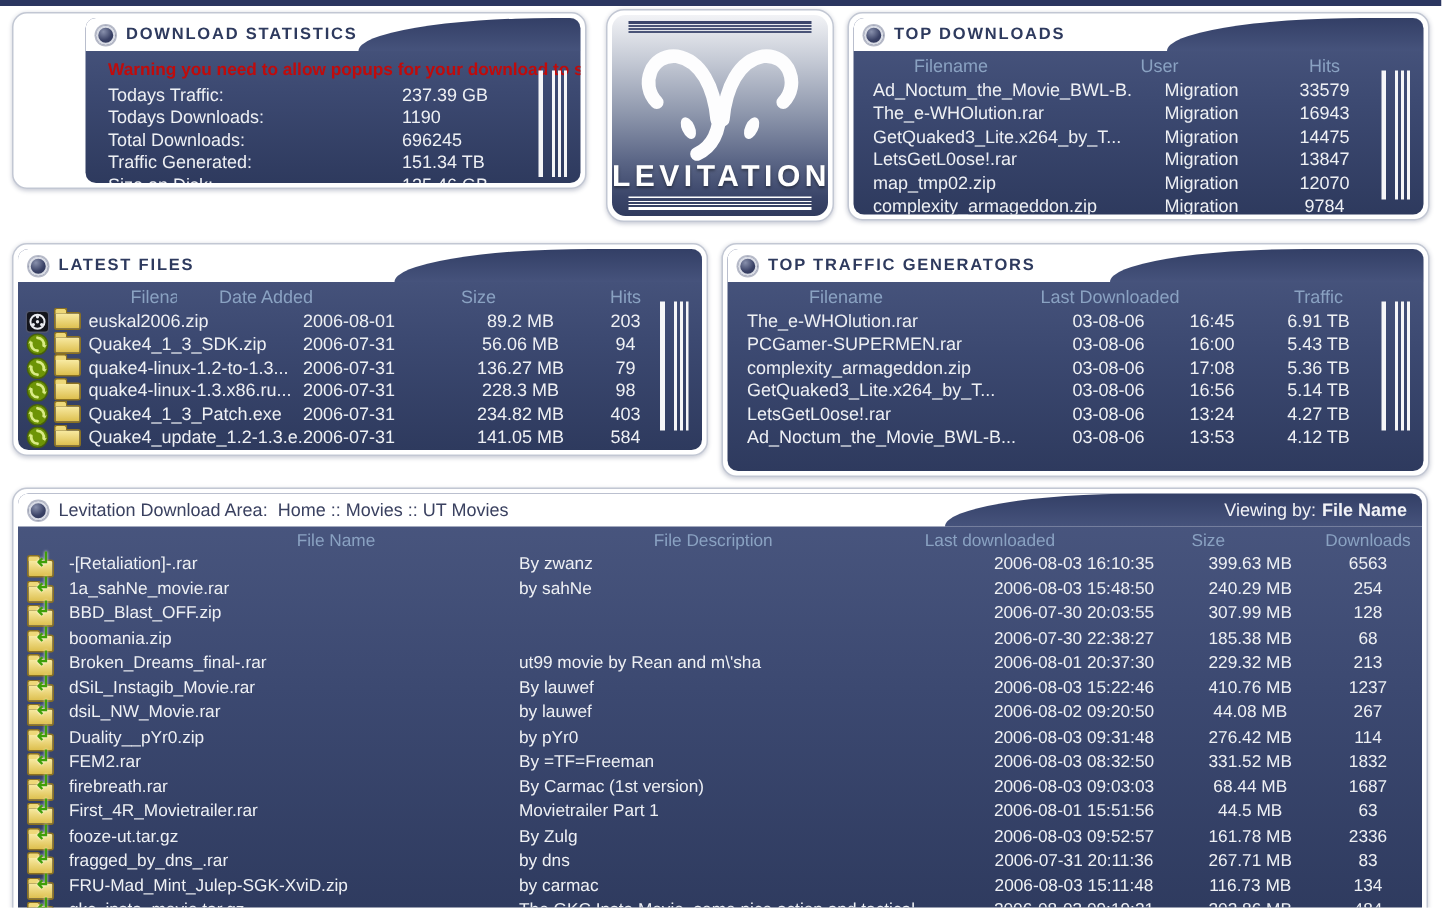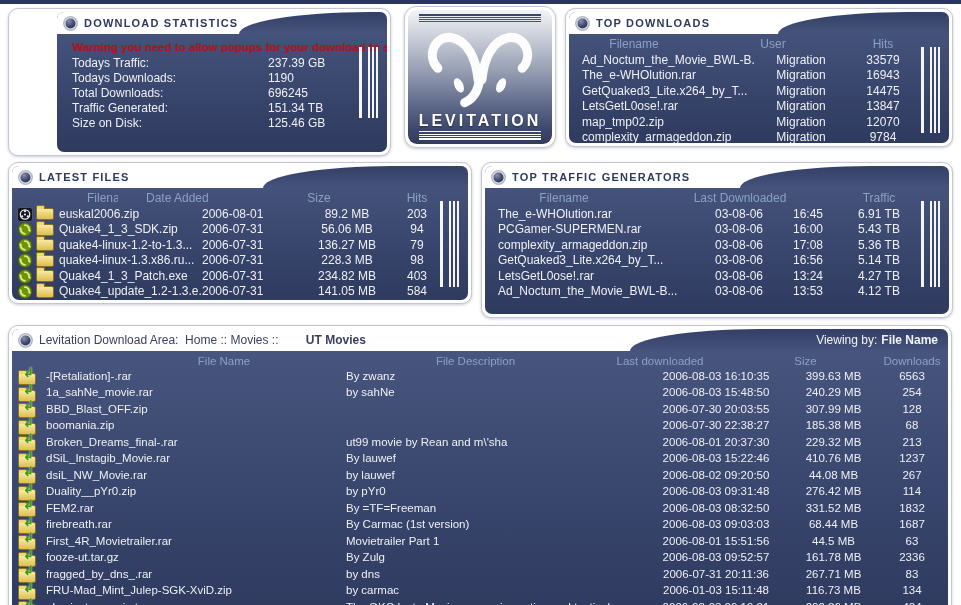--- a/index.html
+++ b/index.html
@@ -25,21 +25,21 @@
         background:radial-gradient(circle at 38% 32%,#8890ac 0%,#3a4266 48%,#22284a 100%);
         box-shadow:inset 0 0 0 1.5px #d9dce5,0 0 0 1px #b6bac8;}
   .pbody{position:relative;color:#eef0f4;font-size:12px;}
   .vstripes{position:absolute;right:9px;top:13px;bottom:13px;width:19px;opacity:.95;
     background:linear-gradient(90deg,#fff 0 3px,transparent 3px 9px,#fff 9px 11px,
       transparent 11px 13px,#fff 13px 15px,transparent 15px 17px,#fff 17px 19px,transparent 19px);}
   .colhead{color:#8aa2c2;gap:28px;}
   .rowtxt{color:#eef0f4;}
 
   
-  #p-stats   {left:8px;  top:8px;  width:383px;height:148px;padding-left:48px;}
+  #p-stats   {left:8px;  top:8px;  width:383px;height:118px;padding-left:48px;}
   #p-logo    {left:404px;top:6px;  width:152px;height:142px;border-radius:12px;}
   #p-topdl   {left:565px;top:8px;  width:388px;height:139px;}
   #p-latest  {left:8px;  top:162px;width:464px;height:142px;}
   #p-traffic {left:481px;top:162px;width:472px;height:156px;}
   #p-browser {left:8px;  top:325px;width:944px;height:296px;}
 
   
   .warn{color:#c00b0b;font-weight:bold;font-size:11.5px;padding:7px 0 3px 15px;white-space:nowrap;}
   .st-row{display:flex;line-height:15px;margin-right:36px;}
   .s-label{width:196px;padding-left:15px;}
@@ -49,21 +49,21 @@
   .logo-inner{position:relative;height:100%;border-radius:9px;overflow:hidden;
     background:linear-gradient(180deg,#f2f3f6 0%,#c6cbd6 22%,#9099ae 48%,#5c6787 72%,#3b466a 90%,#303b5e 100%);}
   .hstripes-top{position:absolute;top:4px;left:11px;right:11px;height:8px;
     background:linear-gradient(180deg,#3c466c 0 2px,transparent 2px 3px,#4a5478 3px 4px,
       transparent 4px 5px,#4a5478 5px 6px,transparent 6px 7px,#4a5478 7px 8px,transparent 8px);}
   .hstripes-bot{position:absolute;bottom:4px;left:11px;right:11px;height:9px;
     background:linear-gradient(180deg,#fff 0 1px,transparent 1px 3px,#fff 3px 4px,
       transparent 4px 5px,#fff 5px 6px,transparent 6px 7px,#fff 7px 9px,transparent 9px);}
   .glyph{position:absolute;top:16px;left:50%;transform:translateX(-50%);}
   .logo-word{position:absolute;bottom:14px;width:100%;text-align:center;color:#fff;
-    font-weight:bold;font-size:16px;letter-spacing:3px;text-shadow:0 1px 2px rgba(0,0,0,.4);}
+    font-weight:bold;font-size:20px;letter-spacing:3px;text-shadow:0 1px 2px rgba(0,0,0,.4);}
 
   
   .td-row{display:flex;line-height:15.5px;margin-right:30px;}
   .t-name{flex:1;padding-left:13px;white-space:nowrap;overflow:hidden;}
   .t-user{width:92px;text-align:center;}
   .t-hits{width:72px;text-align:center;}
   .td-head .t-name{text-align:center;padding-left:0;}
 
   
   .lf-row{display:flex;line-height:15.5px;margin-right:28px;align-items:center;}
@@ -81,21 +81,21 @@
   .g-date{width:80px;text-align:center;}
   .g-time{width:58px;text-align:center;}
   .g-traffic{width:84px;text-align:center;}
   .tt-head .g-name{text-align:center;padding-left:0;}
   .tt-head .g-last{width:138px;text-align:center;}
 
   
   #p-browser .phead{font-size:12px;color:#3a4160;}
   .crumbs{position:relative;z-index:3;white-space:nowrap;}
   .crumb-link{color:#3a4160;text-decoration:none;}
-  .crumb-cur{font-weight:bold;margin-left:24px;}
+  .crumb-cur{font-weight:normal;}
   .viewby{position:absolute;right:10px;top:0;height:22px;display:flex;align-items:center;
           z-index:3;color:#f2f3f7;font-size:12px;gap:4px;}
   .viewby b{font-weight:bold;}
   .bt-row{display:flex;line-height:15px;font-size:11.5px;align-items:flex-start;}
   .c-icon{width:34px;flex:0 0 34px;padding-left:6px;box-sizing:border-box;padding-top:1px;}
   .c-name{width:300px;flex:0 0 300px;white-space:nowrap;overflow:hidden;}
   .c-desc{flex:1;padding-right:8px;}
   .c-last{width:150px;flex:0 0 150px;text-align:center;}
   .c-size{width:85px;flex:0 0 85px;text-align:center;}
   .c-dl{width:72px;flex:0 0 72px;text-align:center;}
@@ -570,21 +570,21 @@
             <span class="c-desc">by dns</span>
             <span class="c-last">2006-07-31 20:11:36</span>
             <span class="c-size">267.71 MB</span>
             <span class="c-dl">83</span>
           </div>
 
           <div class="bt-row">
             <span class="c-icon"><span class="folder dlf"></span></span>
             <span class="c-name">FRU-Mad_Mint_Julep-SGK-XviD.zip</span>
             <span class="c-desc">by carmac</span>
-            <span class="c-last">2006-01-03 15:11:48</span>
+            <span class="c-last">2006-08-03 15:11:48</span>
             <span class="c-size">116.73 MB</span>
             <span class="c-dl">134</span>
           </div>
 
           <div class="bt-row">
             <span class="c-icon"><span class="folder dlf"></span></span>
             <span class="c-name">gkc_insta_movie.tar.gz</span>
             <span class="c-desc">The GKC Insta Movie, some nice action and tactical overlays, something a bit different. Definatly worth a download!!</span>
             <span class="c-last">2006-08-03 09:19:21</span>
             <span class="c-size">202.86 MB</span>

